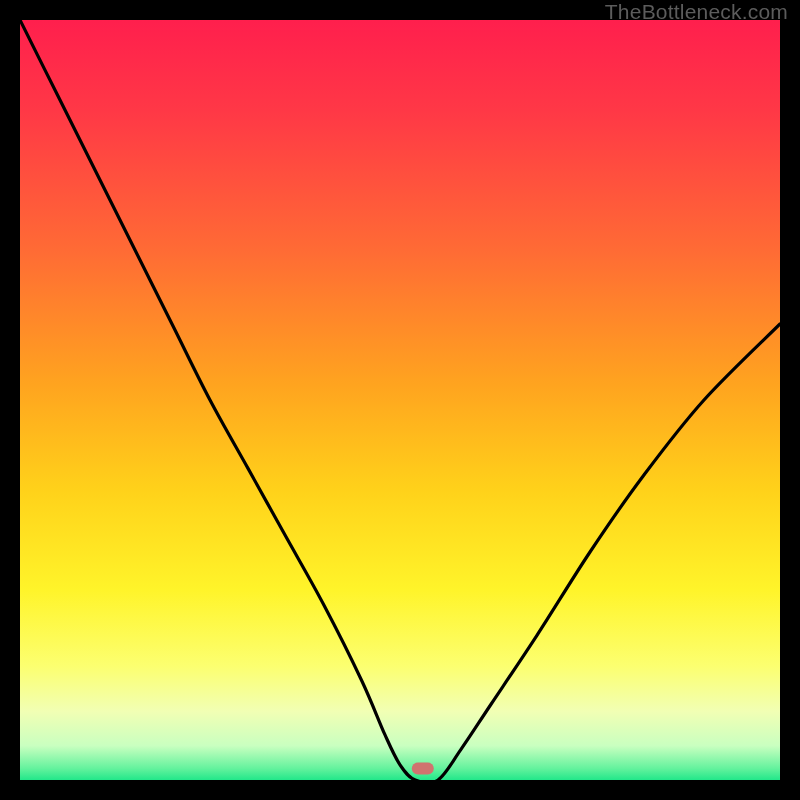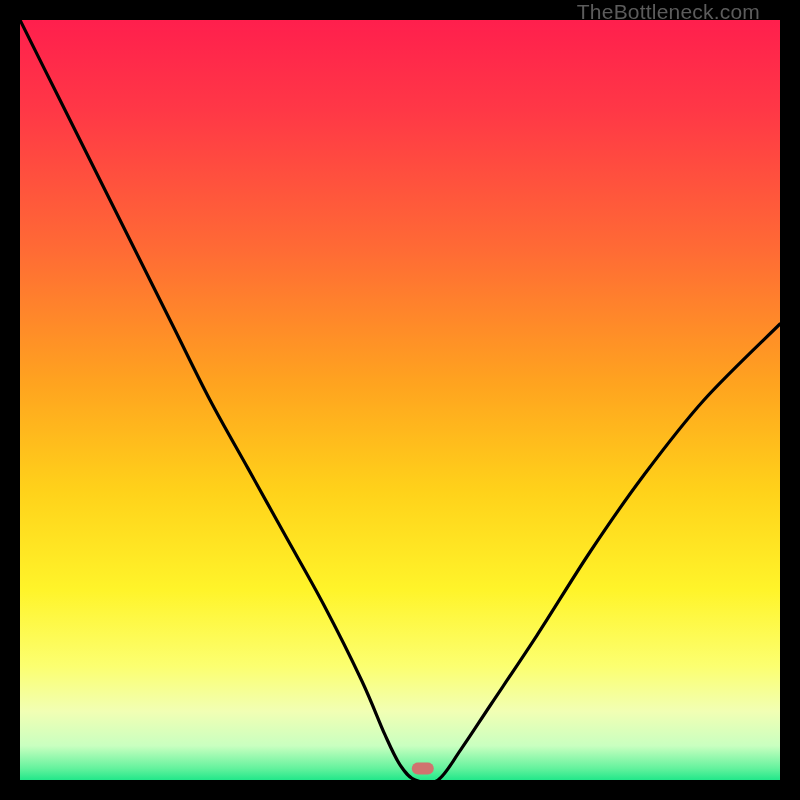--- a/index.html
+++ b/index.html
@@ -21,21 +21,21 @@
   .plot {
     position: absolute;
     left: 0;
     top: 0;
     width: 760px;
     height: 760px;
   }
   .watermark {
     position: absolute;
     top: 0px;
-    right: 40px;
+    right: 12px;
     font-family: Arial, Helvetica, sans-serif;
     font-size: 21px;
     color: #5c5c5c;
     font-weight: 500;
     letter-spacing: 0.2px;
   }
 </style>
 </head>
 <body>
 

